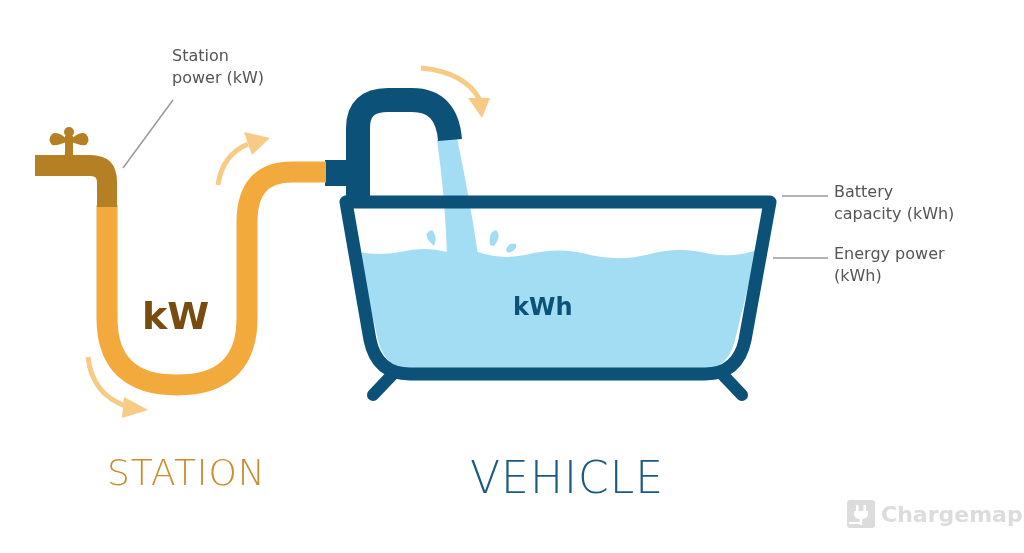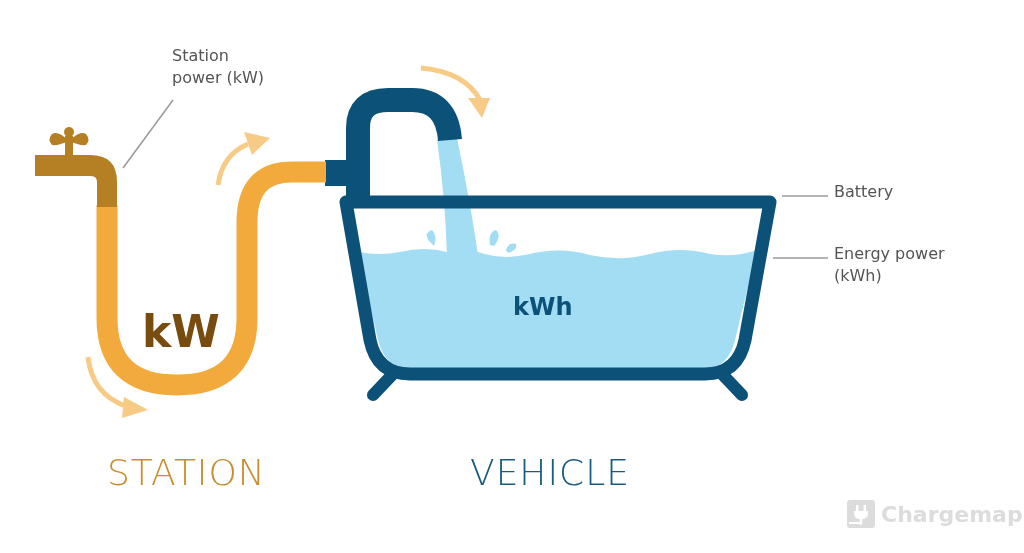--- a/index.html
+++ b/index.html
@@ -61,31 +61,32 @@
   <line x1="782" y1="196" x2="828" y2="196" stroke="#9a9a9a" stroke-width="1.5"></line>
   <line x1="773" y1="258" x2="828" y2="258" stroke="#9a9a9a" stroke-width="1.5"></line>
 </svg>
 
 <div class="lbl" style="left:172px; top:45px;">
   <div>Station</div>
   <div>power (kW)</div>
 </div>
 <div class="lbl" style="left:834px; top:181px;">
   <div>Battery</div>
+  <div>capacity (kWh)</div>
 </div>
 <div class="lbl" style="left:834px; top:243px;">
   <div>Energy power</div>
   <div>(kWh)</div>
 </div>
 
-<div class="big" style="left:142px; top:306px; font-size:44px; color:#774C0E;text-align:center;">kW</div>
+<div class="big" style="left:142px; top:294px; font-size:38px; color:#774C0E;text-align:center;">kW</div>
 <div class="big" style="left:513px; top:293px; font-size:24px; color:#0B5178;">kWh</div>
 
 <div class="caption" style="left:107px; top:452px; font-size:36px; color:#C98C2E;">STATION</div>
-<div class="caption" style="left:470px; top:452px; font-size:36px; color:#1A5A80;">VEHICLE</div>
+<div class="caption" style="left:470px; top:452px; font-size:44px; color:#1A5A80;">VEHICLE</div>
 
 <div class="logo" style="left:847px; top:500px;">
   <div class="logo-box">
     <svg width="28" height="28" viewBox="0 0 28 28">
       <rect x="9" y="5" width="2.5" height="6" fill="#fff"></rect>
       <rect x="16.5" y="5" width="2.5" height="6" fill="#fff"></rect>
       <path d="M7 11 L21 11 L21 14 Q21 19 14 19 Q7 19 7 14 Z" fill="#fff"></path>
       <rect x="12.8" y="19" width="2.4" height="6" fill="#fff"></rect>
       <rect x="2" y="22" width="11" height="2" fill="#fff"></rect>
     </svg>

